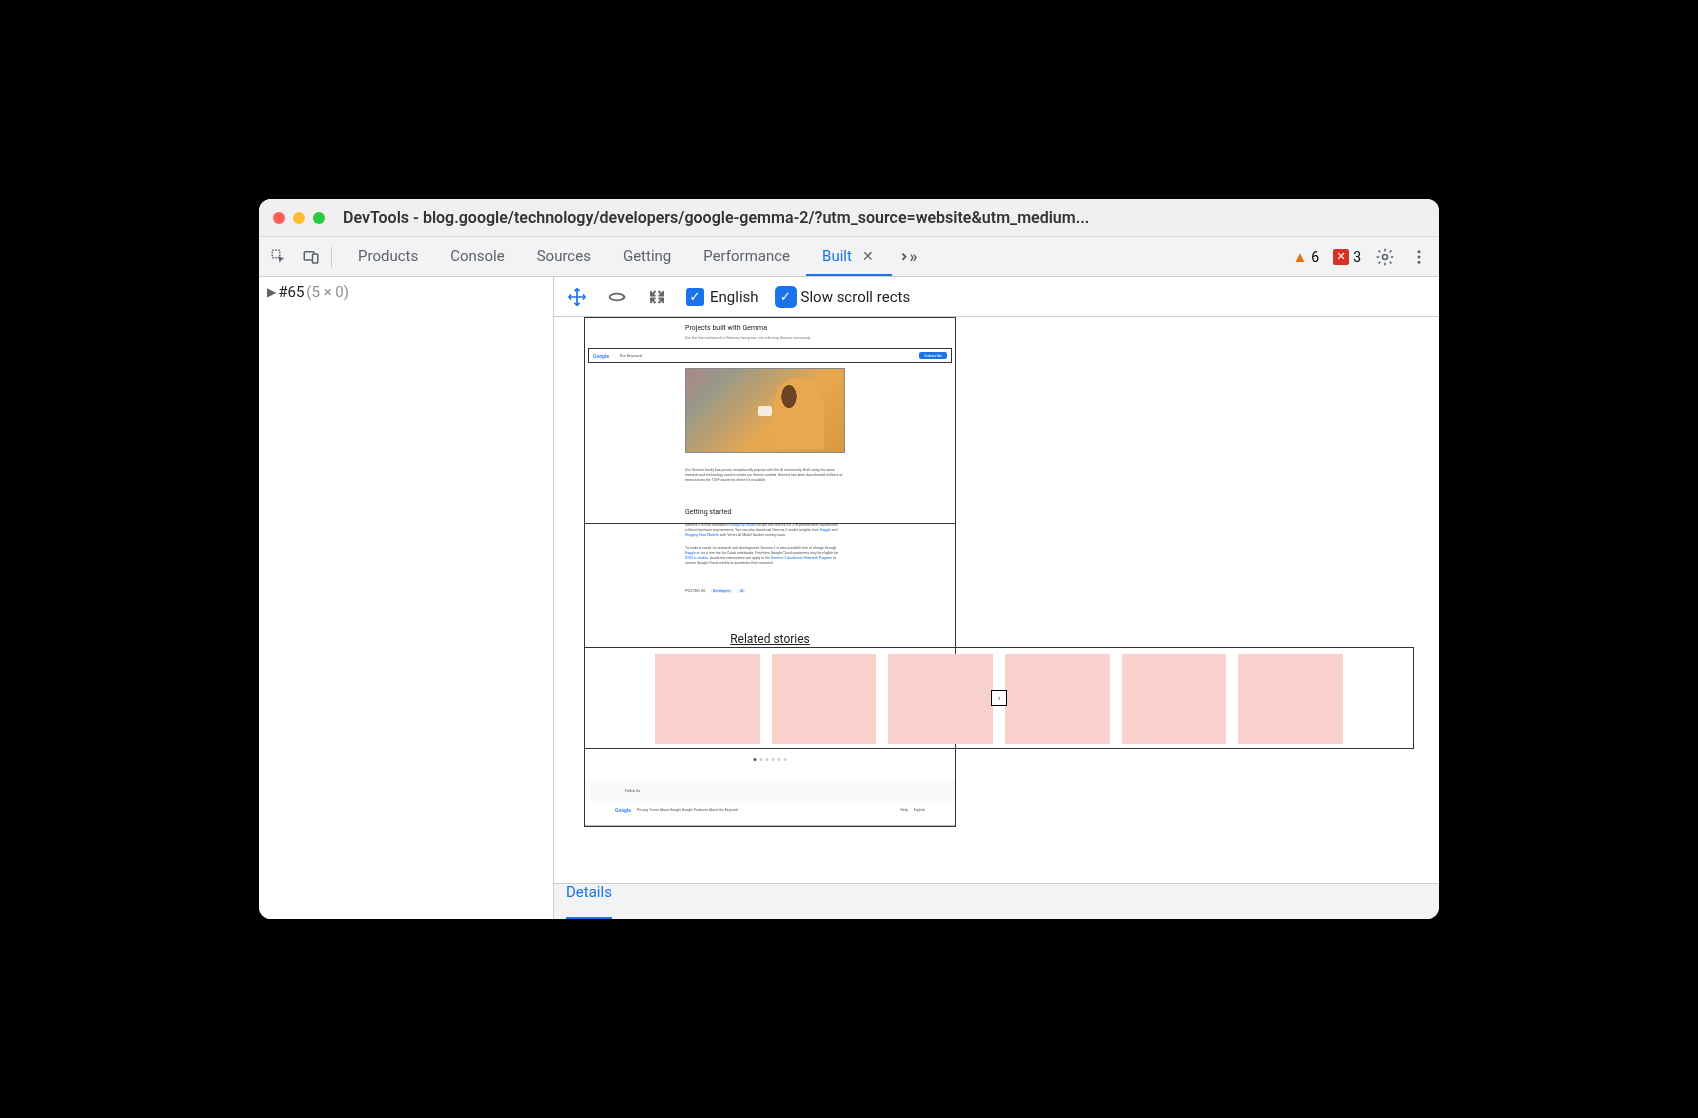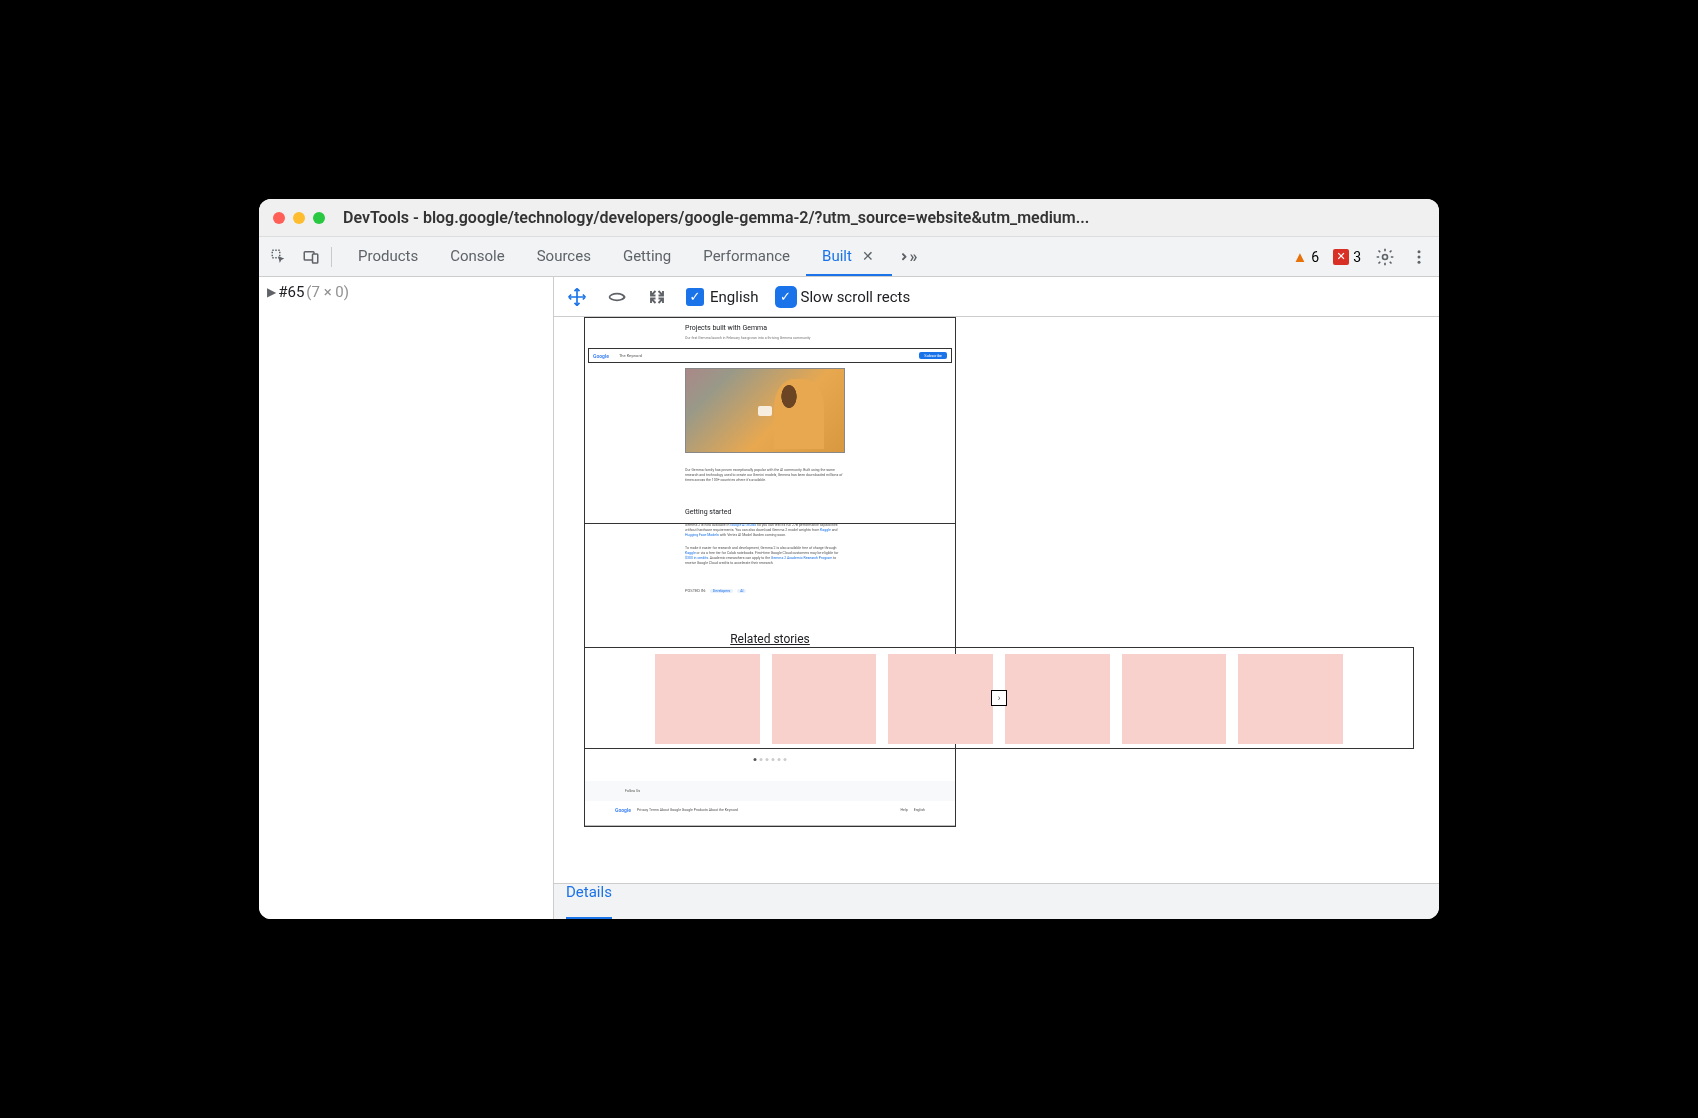--- a/index.html
+++ b/index.html
@@ -534,21 +534,21 @@
         </svg>
       </div>
     </div>
   </div>
 
   <div class="main">
     <div class="sidebar">
       <div class="tree-item">
         <span class="tree-arrow">▶</span>
         <span class="tree-name">#65</span>
-        <span class="tree-dim">(7 × 0)</span>
+        <span class="tree-dim">(5 × 0)</span>
       </div>
     </div>
 
     <div class="content">
       <div class="layers-toolbar">
         <div class="lt-btn">
           <svg width="20" height="20" viewBox="0 0 24 24" fill="none" stroke="#1a73e8" stroke-width="2">
             <path d="M12 2 L12 22 M2 12 L22 12"></path>
             <path d="M12 2 L9 5 M12 2 L15 5 M12 22 L9 19 M12 22 L15 19 M2 12 L5 9 M2 12 L5 15 M22 12 L19 9 M22 12 L19 15"></path>
           </svg>

